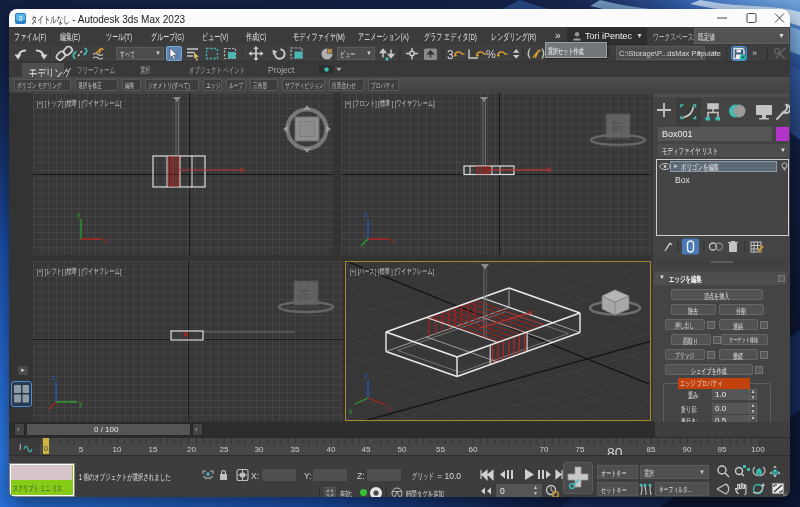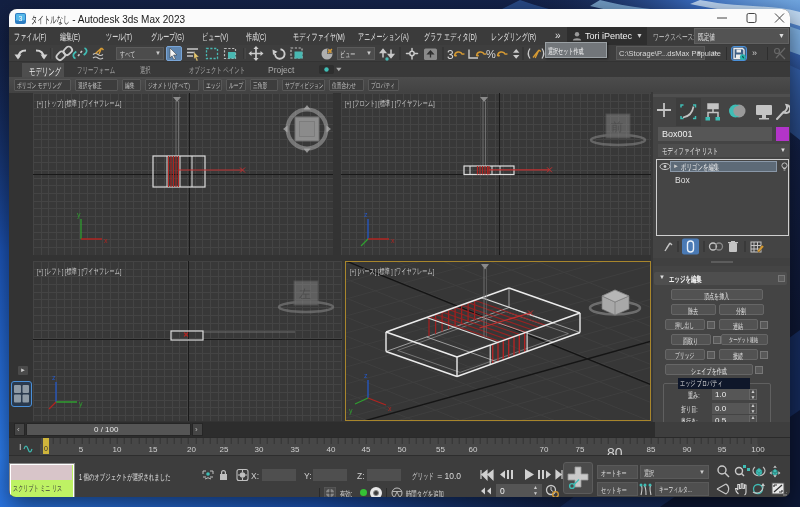--- a/index.html
+++ b/index.html
@@ -194,21 +194,21 @@
 <div class="ab" style="left:758px;top:2px;width:1px;height:13px;background:#2e2e2e"></div>
 <svg class="ab" style="left:763px;top:1px" width="16" height="15" viewBox="0 0 16 15" opacity="0.45">
         <g stroke="#999" stroke-width="1.2" fill="none">
           <circle cx="5" cy="5" r="2.5"></circle>
           <path d="M7 7 L13 13 M13 2 L4 12"></path>
         </g>
       </svg>
 </div>
 <div class="ab" style="left:0;top:53px;width:781px;height:15px;background:#393939">
 <div class="ab" style="left:13px;top:1px;width:42px;height:14px;background:#4e4e4e"></div>
-<span class="tx" style="left:20px;top:3px;font-size:10px;color:#f0f0f0"><span class="jp">モデリング</span></span>
+<span class="tx" style="left:20px;top:3px;font-size:13px;color:#f0f0f0"><span class="jp">モデリング</span></span>
 <span class="tx" style="left:68px;top:3px;font-size:8.5px;color:#ababab"><span class="jp">フリーフォーム</span></span>
 <span class="tx" style="left:131px;top:3px;font-size:8.5px;color:#ababab"><span class="jp">選択</span></span>
 <span class="tx" style="left:180px;top:3px;font-size:8.5px;color:#ababab"><span class="jp">オブジェクト ペイント</span></span>
 <span class="tx" style="left:259px;top:3px;font-size:8.5px;color:#ababab">Project</span>
 <svg class="ab" style="left:310px;top:3px" width="26" height="10" viewBox="0 0 26 10">
         <rect x="0" y="0" width="15" height="9" rx="2" fill="#2e2e2e"></rect>
         <circle cx="7.5" cy="4.5" r="2.2" fill="#3fbdb5"></circle>
         <path d="M19 3 l3 4 3 -4z" fill="#aaa" transform="scale(0.9)"></path>
       </svg>
 </div>
@@ -542,21 +542,21 @@
 <div class="ab" style="left:14px;top:257px;width:40px;height:11px;background:#525252;border:1px solid #666;border-radius:2px"></div>
       <span class="tx" style="left:24px;top:258.5px;font-size:7.5px;color:#e8e8e8"><span class="jp">ブリッジ</span></span>
 <div class="ab" style="left:56px;top:258.5px;width:8px;height:8px;background:#585858;border:1px solid #777"></div>
 <div class="ab" style="left:68px;top:257px;width:39px;height:11px;background:#525252;border:1px solid #666;border-radius:2px"></div>
       <span class="tx" style="left:82px;top:258.5px;font-size:8px;color:#e8e8e8"><span class="jp">接続</span></span>
 <div class="ab" style="left:109px;top:258.5px;width:8px;height:8px;background:#585858;border:1px solid #777"></div>
 <div class="ab" style="left:14px;top:272px;width:88px;height:11px;background:#525252;border:1px solid #666;border-radius:2px"></div>
       <span class="tx" style="left:40px;top:273.5px;font-size:8px;color:#e8e8e8"><span class="jp">シェイプを作成</span></span>
 <div class="ab" style="left:104px;top:273.5px;width:8px;height:8px;background:#585858;border:1px solid #777"></div>
 <div class="ab" style="left:12px;top:291px;width:108px;height:52px;border:1px solid #606060;border-radius:2px"></div>
-<span class="tx" style="left:27px;top:286px;font-size:8px;color:#e0e0e0;background:#0f172a;padding:0 2px"><span class="jp">エッジ プロパティ</span></span>
+<span class="tx" style="left:27px;top:286px;font-size:8px;color:#e0e0e0;background:#c2410c;padding:0 2px"><span class="jp">エッジ プロパティ</span></span>
 <span class="tx" style="left:37px;top:298px;font-size:8px;color:#e0e0e0"><span class="jp">重み:</span></span>
       <div class="ab" style="left:61px;top:297px;width:37px;height:11px;background:#565656"></div>
       <span class="tx" style="left:64px;top:298px;font-size:8px;color:#f0f0f0">1.0</span>
       <div class="ab" style="left:98px;top:297px;width:8px;height:11px;background:#4e4e4e;border:1px solid #666"></div>
       <span class="tx" style="left:99.5px;top:295.5px;font-size:5px;color:#ccc">▲</span>
       <span class="tx" style="left:99.5px;top:301.5px;font-size:5px;color:#ccc">▼</span>
 <span class="tx" style="left:30px;top:312px;font-size:8px;color:#e0e0e0"><span class="jp">折り目:</span></span>
       <div class="ab" style="left:61px;top:311px;width:37px;height:11px;background:#565656"></div>
       <span class="tx" style="left:64px;top:312px;font-size:8px;color:#f0f0f0">0.0</span>
       <div class="ab" style="left:98px;top:311px;width:8px;height:11px;background:#4e4e4e;border:1px solid #666"></div>
@@ -603,21 +603,21 @@
       <span class="tx" style="left:563px;top:7px;font-size:8px;color:#d0d0d0;width:16px;text-align:center">75</span>
       <span class="tx" style="left:598px;top:7px;font-size:14px;color:#d0d0d0;width:16px;text-align:left">80</span>
       <span class="tx" style="left:634px;top:7px;font-size:8px;color:#d0d0d0;width:16px;text-align:center">85</span>
       <span class="tx" style="left:670px;top:7px;font-size:8px;color:#d0d0d0;width:16px;text-align:center">90</span>
       <span class="tx" style="left:705px;top:7px;font-size:8px;color:#d0d0d0;width:16px;text-align:center">95</span>
       <span class="tx" style="left:741px;top:7px;font-size:8px;color:#d0d0d0;width:16px;text-align:center">100</span>
 <div class="ab" style="left:34px;top:0;width:6px;height:16px;background:#cfb53b"></div>
 <span class="tx" style="left:35px;top:7px;font-size:7px;color:#333">0</span>
 </div>
 <div class="ab" style="left:0;top:446px;width:781px;height:42px;background:#3d3d3d;border-top:1px solid #2e2e2e">
-<div class="ab" style="left:1px;top:8px;width:64px;height:44px;background:#bef264;border:1.5px solid #fff;box-shadow:0 0 0 1px #888">
+<div class="ab" style="left:1px;top:8px;width:64px;height:32px;background:#84cc16;border:1.5px solid #fff;box-shadow:0 0 0 1px #888">
 <div class="ab" style="left:0;top:0;width:61px;height:15px;background:#d8c5c9"></div>
 <span class="tx" style="left:2px;top:18px;font-size:8px;color:#3a3a3a"><span class="jp">スクリプト ミニ リス</span></span>
 </div>
 <span class="tx" style="left:70px;top:16px;font-size:8.5px;color:#e8e8e8"><span class="jp">1 個のオブジェクトが選択されました</span></span>
 <svg class="ab" style="left:192px;top:12px" width="60" height="14" viewBox="0 0 60 14">
 <g stroke="#c0c0c0" stroke-width="1" fill="none">
 <path d="M2 3 h3 M9 3 h3 M2 3 v3 M12 3 v3 M2 9 h3 M9 9 h3"></path>
 <circle cx="7" cy="6" r="1.8" fill="#3fbdb5" stroke="none"></circle>
 <path d="M4 11 q3 -2.5 6 0"></path>
 </g>

